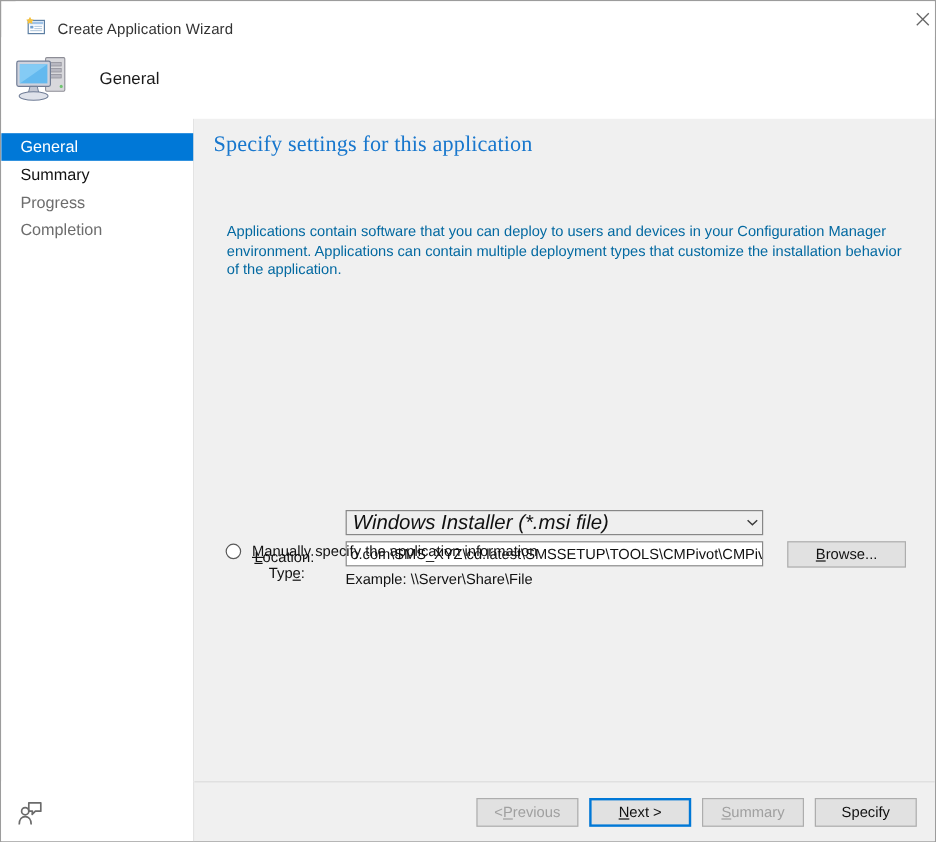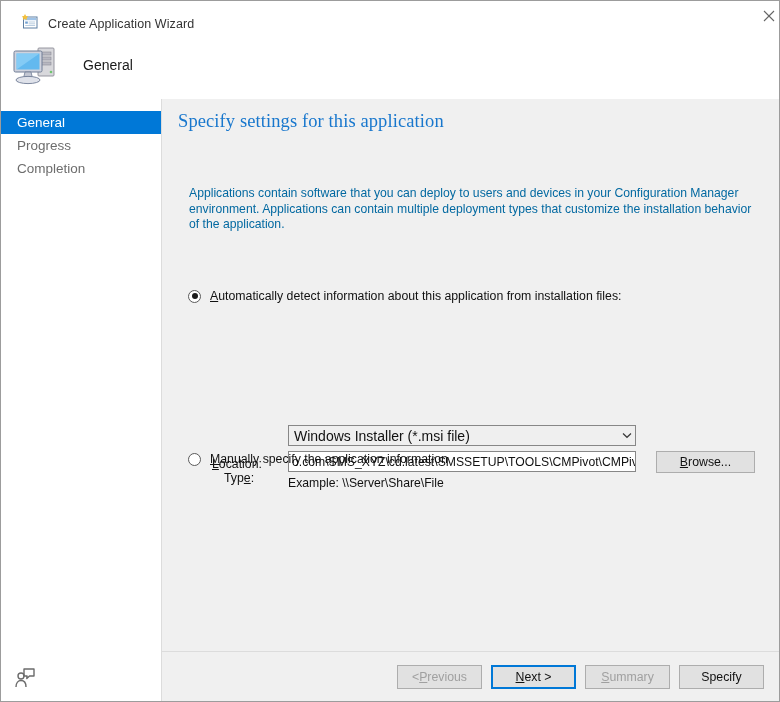--- a/index.html
+++ b/index.html
@@ -193,25 +193,26 @@
     width: 348px; height: 21px;
     background: #efefef;
     border: 1px solid #878787;
     box-sizing: border-box;
     display: flex;
     align-items: center;
     cursor: default;
   }
   .combo-text {
     margin-left: 5px;
-    font-size: 14px;
+    font-size: 17px;
     color: #111111;
     white-space: nowrap;
     flex: 1 1 auto;
     overflow: hidden;
+    font-style: italic;
   }
   .combo-arrow {
     width: 17px;
     display: flex;
     align-items: center;
     justify-content: center;
     flex: 0 0 auto;
   }
 
   .textbox {
@@ -348,34 +349,31 @@
         <ellipse cx="17" cy="38" rx="12" ry="3.6" fill="#dfe2ea" stroke="#6f7c95" stroke-width="0.9"></ellipse>
       </svg>
     </span>
     <span class="header-title">General</span>
   </div>
 
   <div class="body-split">
 
     <div class="sidebar">
       <div class="nav-item active">General</div>
+      <div class="nav-item enabled">Summary</div>
       <div class="nav-item">Progress</div>
       <div class="nav-item">Completion</div>
     </div>
 
     <div class="main">
 
       <div class="page-title">Specify settings for this application</div>
 
       <div class="desc">Applications contain software that you can deploy to users and devices in your Configuration Manager environment. Applications can contain multiple deployment types that customize the installation behavior of the application.</div>
 
-      <div class="radio-row opt1">
-        <span class="radio checked"></span>
-        <span class="radio-label"><span class="ul">A</span><span>utomatically detect information about this application from installation files:</span></span>
-      </div>
 
       <div class="field-label lbl-type"><span>Typ</span><span class="ul">e</span><span>:</span></div>
 
       <div class="combo">
         <span class="combo-text">Windows Installer (*.msi file)</span>
         <span class="combo-arrow">
           <svg width="10" height="7" viewBox="0 0 10 7">
             <polyline points="1,1.5 5,5.3 9,1.5" fill="none" stroke="#3a3a3a" stroke-width="1.2"></polyline>
           </svg>
         </span>

